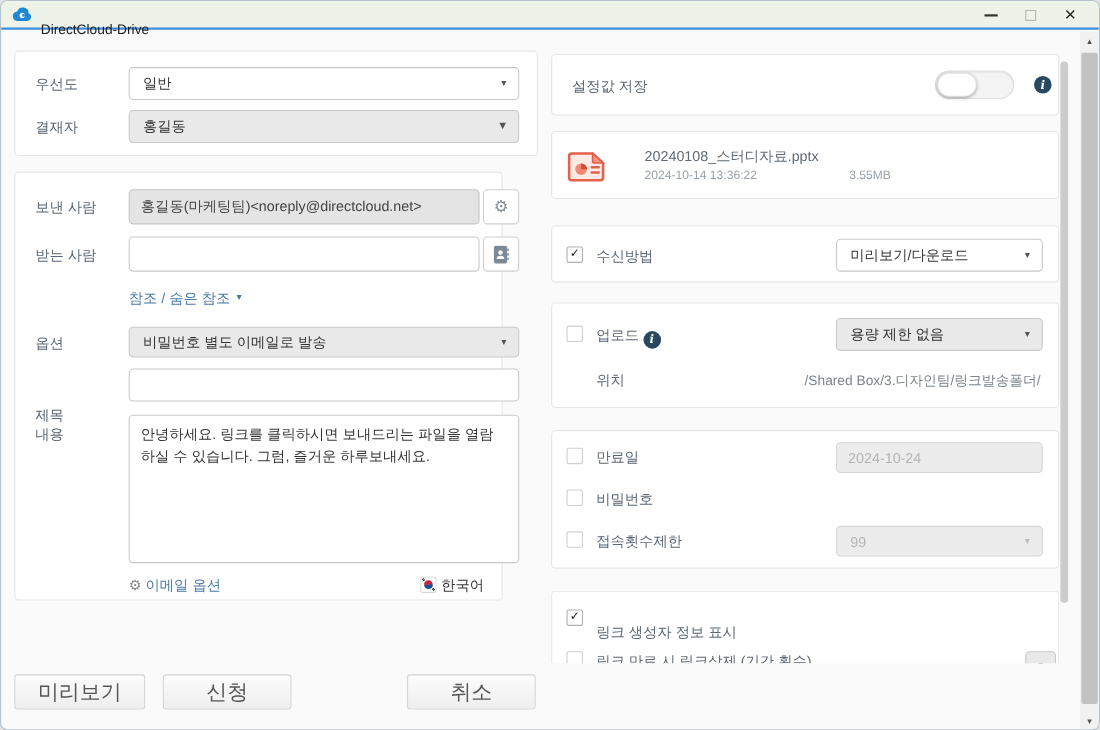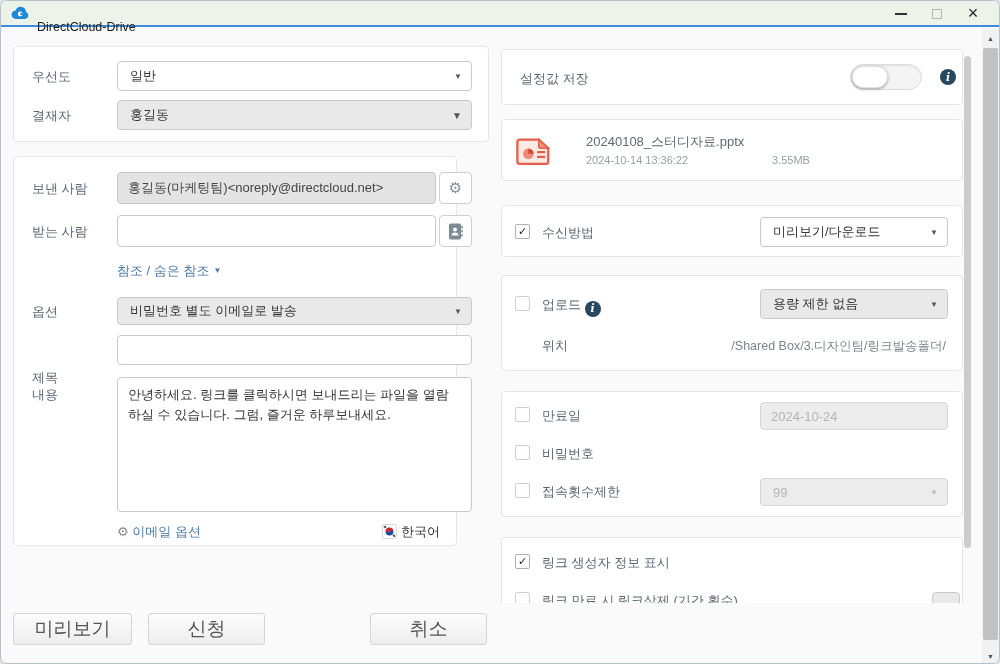--- a/index.html
+++ b/index.html
@@ -227,21 +227,21 @@
     <div class="sel ghost" style="left:258px;top:86px;width:188px;height:28px;">
       <span>99</span>
       <span class="arr">▼</span>
     </div>
   </div>
 
   <div class="card" style="left:500px;top:536px;width:462px;height:66px;overflow:hidden;border-bottom:none;border-radius:4px 4px 0 0;">
     <span class="cb" style="left:13px;top:16px;">
         <span>✓</span>
       </span>
-    <span class="lbl" style="left:40px;top:16px;">링크 생성자 정보 표시</span>
+    <span class="lbl" style="left:40px;top:28px;">링크 생성자 정보 표시</span>
 
     <span class="cb off" style="left:13px;top:54px;"></span>
     <span class="lbl" style="left:40px;top:54px;">링크 만료 시 링크삭제 (기간,횟수)</span>
     <div class="sel gray" style="left:430px;top:54px;width:28px;height:26px;padding:0;">
       <span class="arr" style="right:9px;">▼</span>
     </div>
   </div>
 
   <div class="inner-thumb"></div>
 

